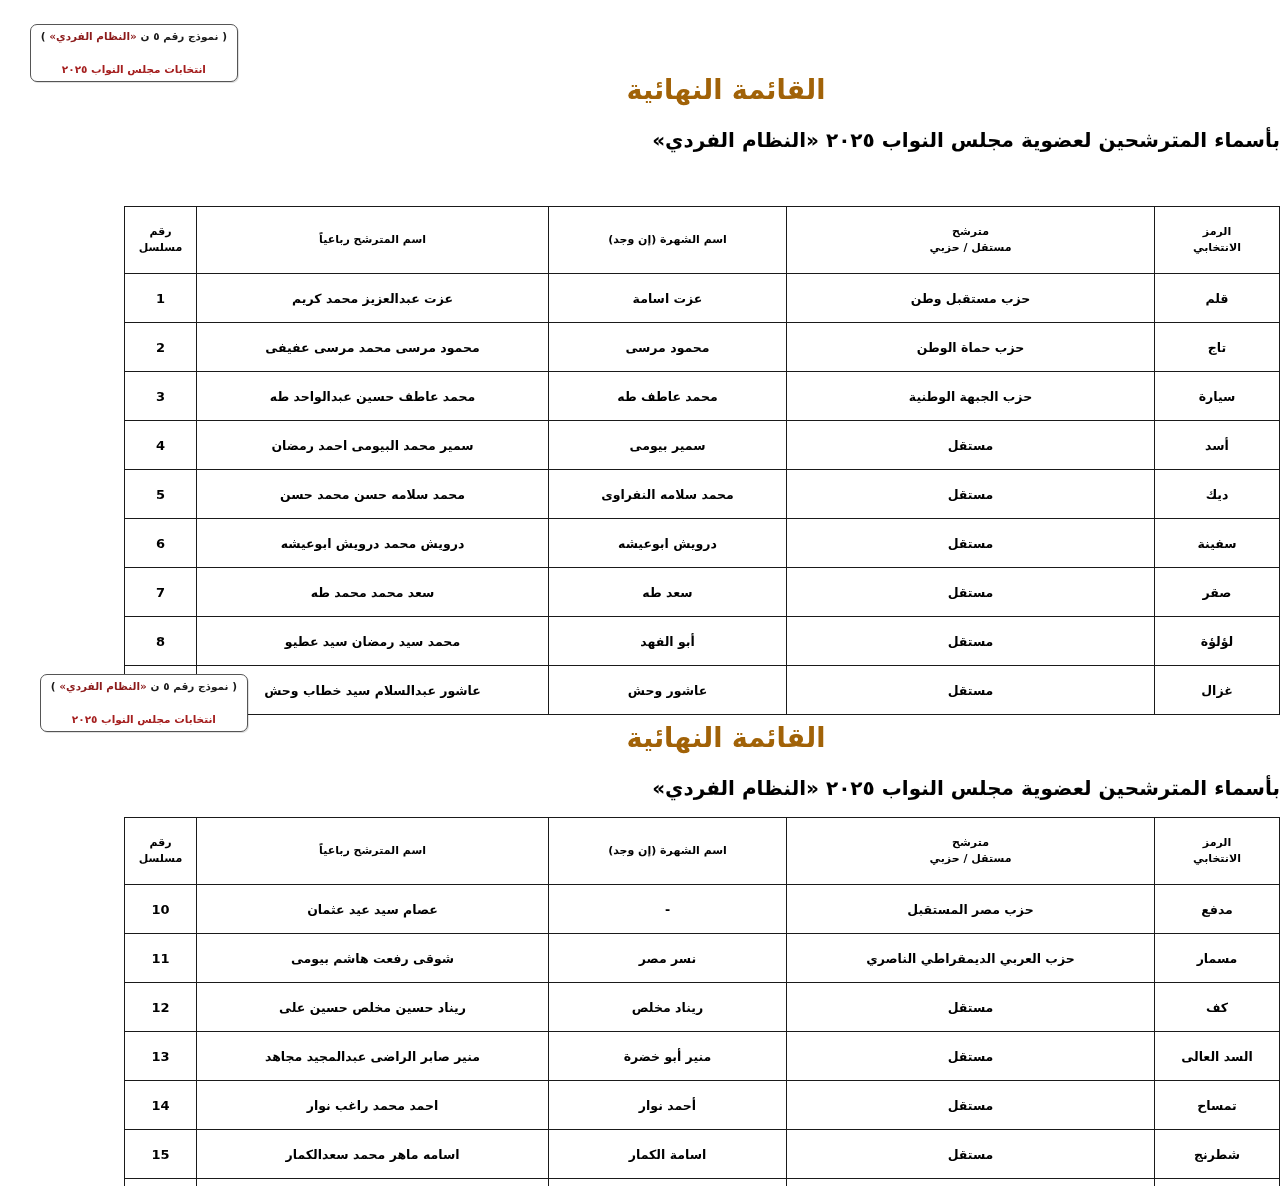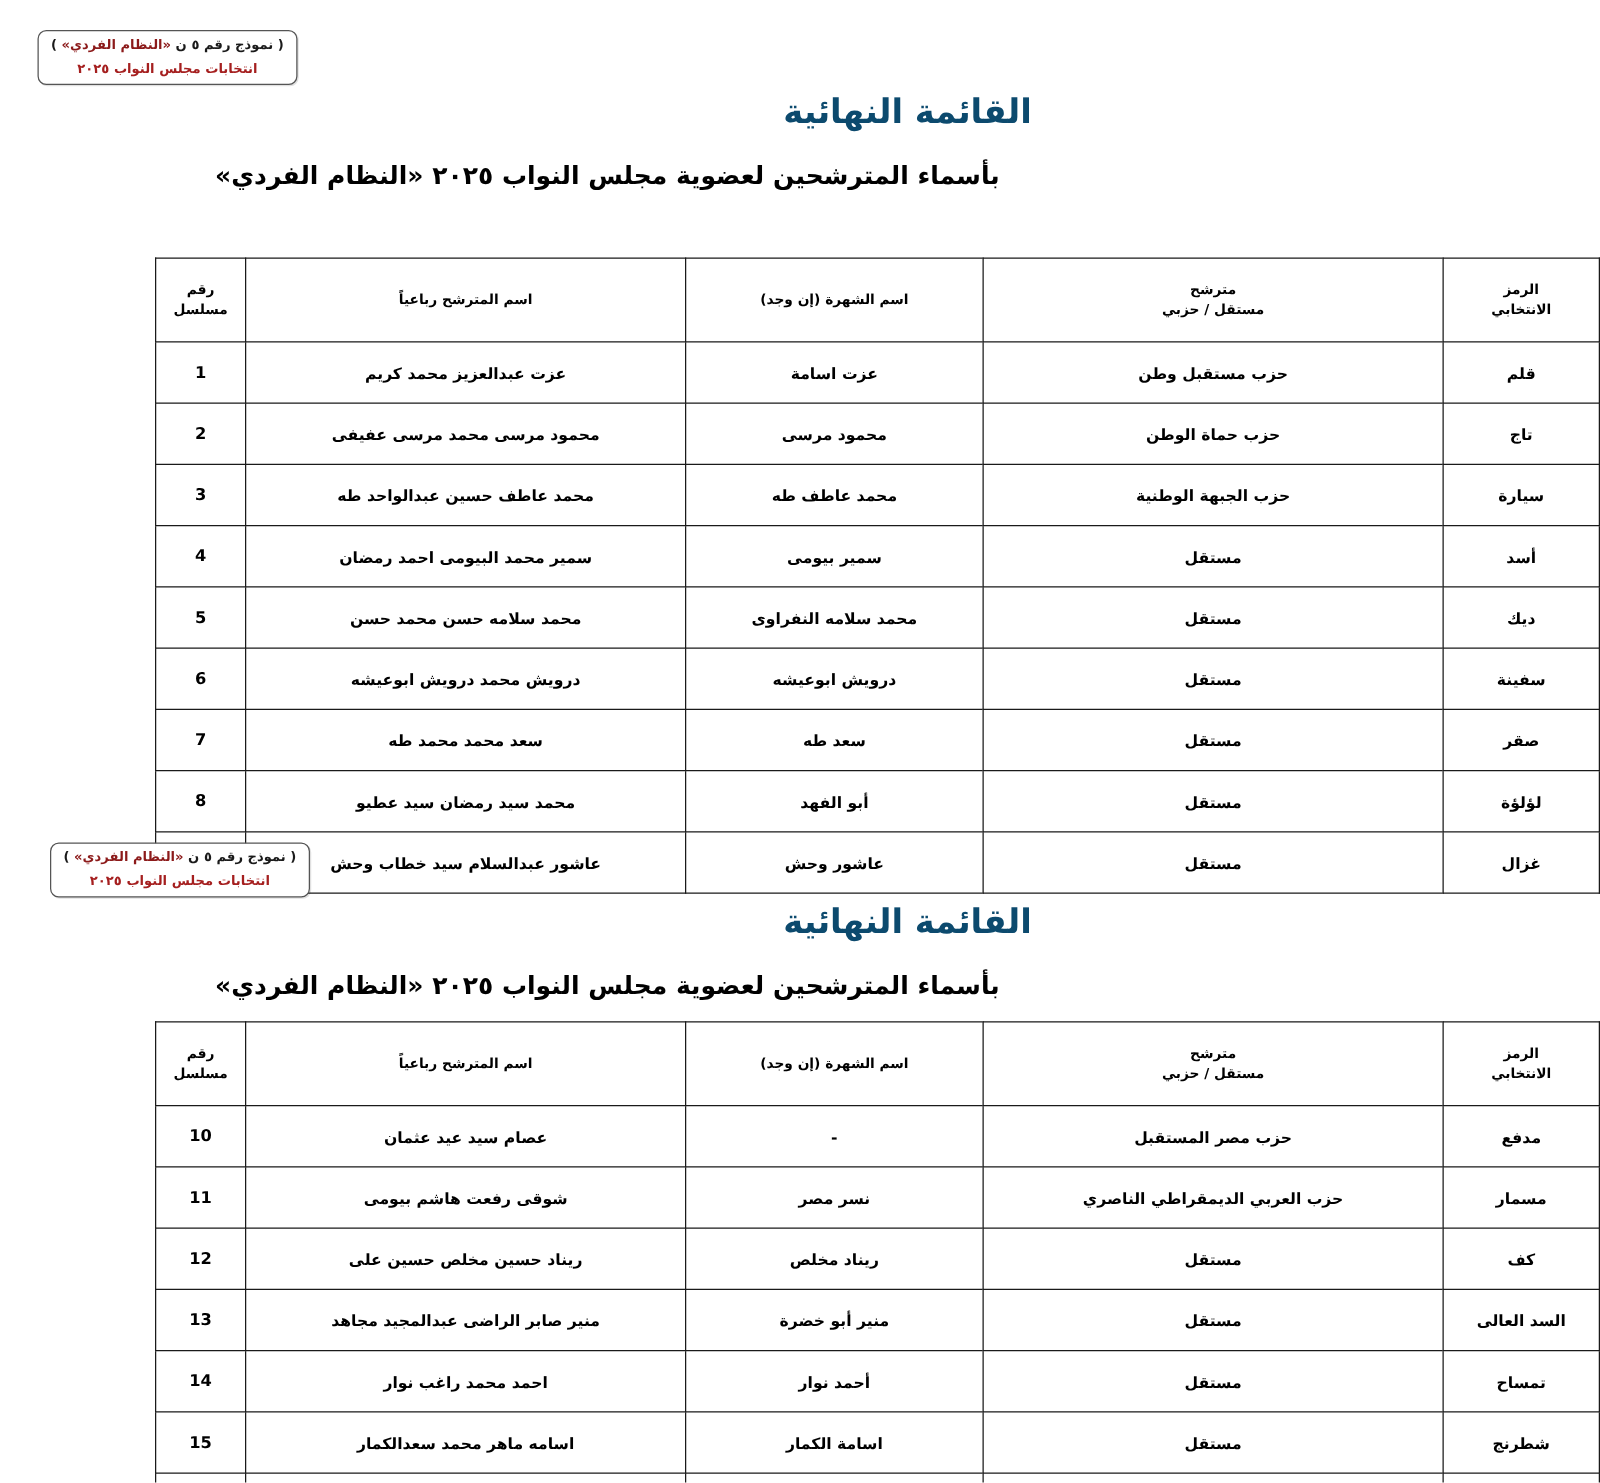--- a/index.html
+++ b/index.html
@@ -41,41 +41,41 @@
     white-space: nowrap;
   }
   .form-stamp .line1 .em {
     color: #8c1a1a;
   }
   .form-stamp .line2 {
     font-size: 10.5px;
     font-weight: bold;
     color: #a51f1f;
     white-space: nowrap;
-    margin-top: 5px;
+    margin-top: 19px;
   }
 
   
   .emblem {
     position: absolute;
     width: 84px;
     height: 84px;
   }
   .emblem svg { display:block; width:84px; height:84px; }
 
   
   .title-main {
     text-align: center;
     font-size: 27px;
     font-weight: bold;
-    color: #0c4a6e;
+    color: #a16207;
     letter-spacing: 0px;
   }
   .title-sub {
-    text-align: left;
+    text-align: right;
     font-size: 20px;
     font-weight: bold;
     color: #000;
   }
   .title-third {
     text-align: center;
     font-size: 16px;
     font-weight: bold;
     color: #000;
     white-space: nowrap;

